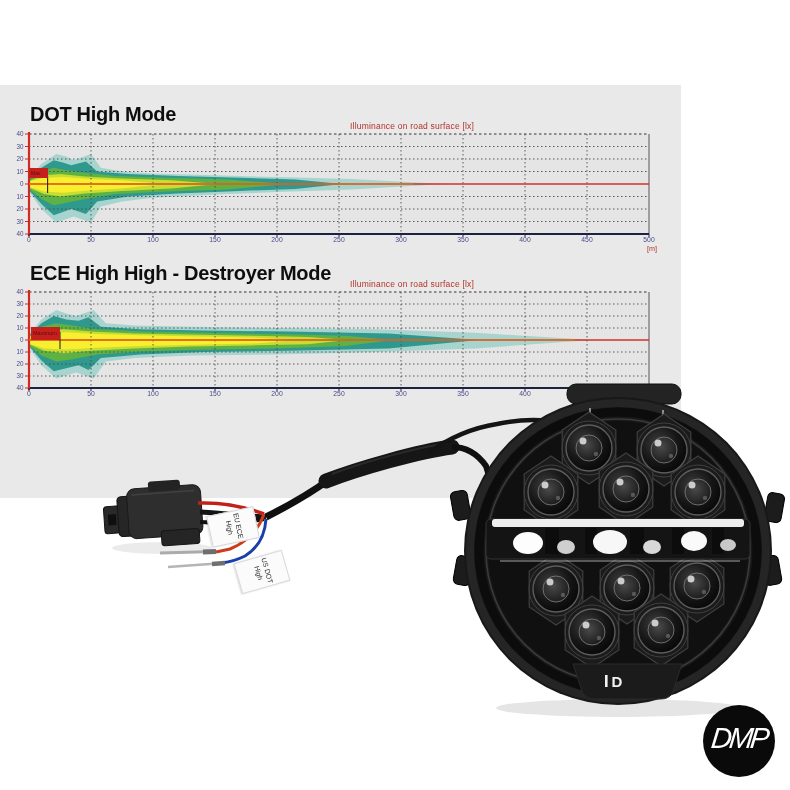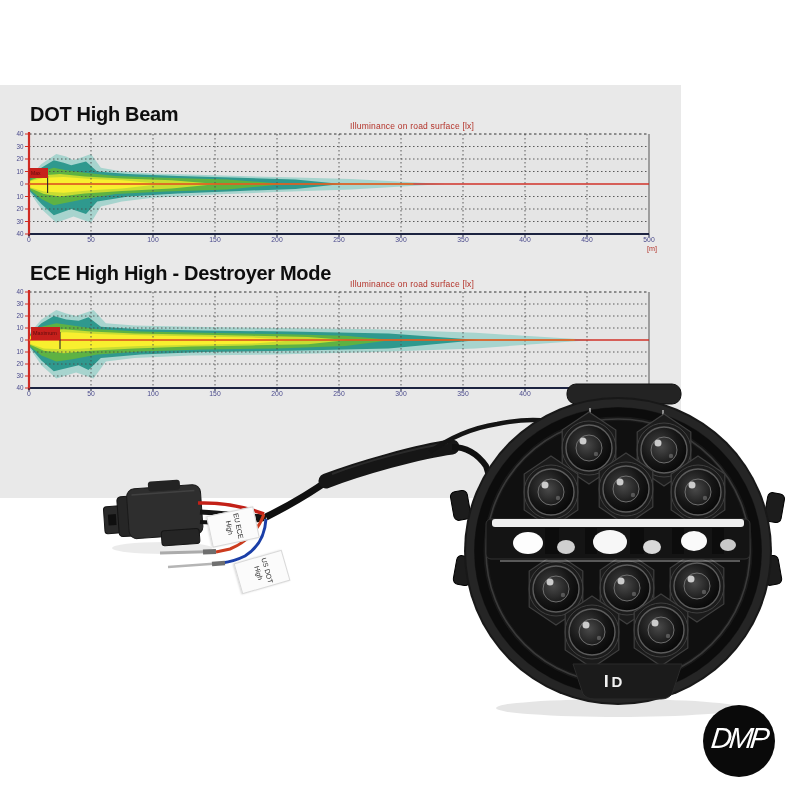--- a/index.html
+++ b/index.html
@@ -312,21 +312,21 @@
       <path d="M573,664 L682,664 L672,694 Q668,699 661,699 L594,699 Q587,699 583,694 Z" fill="#1b1b1b" stroke="#2a2a2a"></path>
       <rect x="605" y="675" width="2.6" height="12" fill="#f2f2f2"></rect>
       <text x="617" y="687" font-size="15" font-weight="bold" fill="#f2f2f2" text-anchor="middle">D</text>
     </g>
 
     <g>
       <circle cx="739" cy="741" r="36" fill="#0a0a0a"></circle>
     </g>
   </svg>
 
-  <div class="chart-title" id="t0">DOT High Beam</div>
+  <div class="chart-title" id="t0">DOT High Mode</div>
   <div class="chart-title" id="t1">ECE High High - Destroyer Mode</div>
   <div class="chart-caption" id="c0">Illuminance on road surface [lx]</div>
   <div class="chart-caption" id="c1">Illuminance on road surface [lx]</div>
   <div class="maxbox" id="m0">Max</div>
   <div class="maxbox" id="m1">Maximum</div>
 
   <div class="flag" id="f0">
     <span>EU ECE</span>
     <span>High</span>
   </div>

